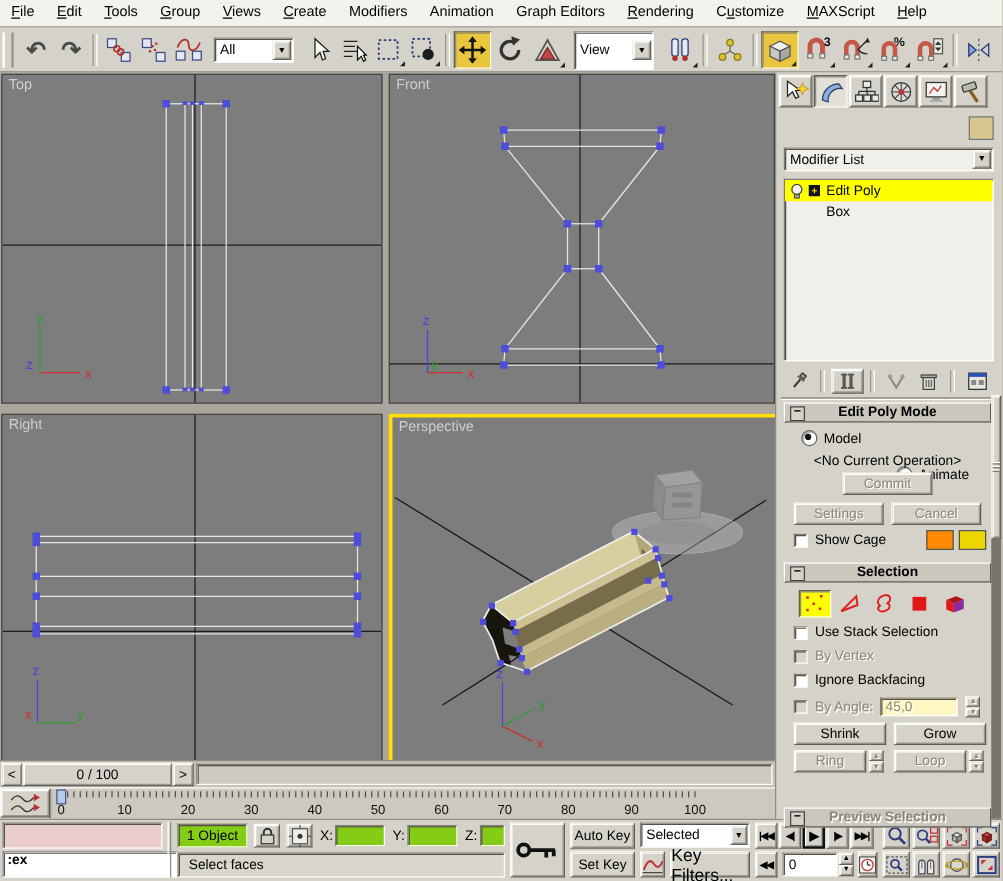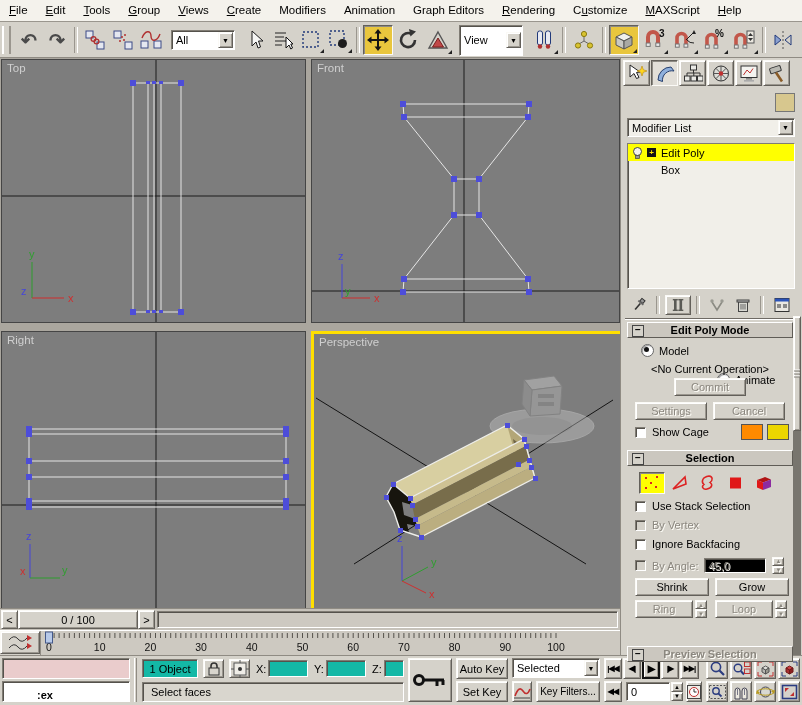--- a/index.html
+++ b/index.html
@@ -6,21 +6,21 @@
   body{width:802px;height:705px;position:relative;background:#d5d2ca;
        font-family:"Liberation Sans",sans-serif;font-size:11px;color:#000;overflow:hidden;}
   .abs{position:absolute;box-sizing:border-box;}
   .btn{background:#d5d2ca;border:1px solid;border-color:#fbfaf6 #63605a #63605a #fbfaf6;
        box-shadow:inset 1px 1px 0 #fff,inset -1px -1px 0 #9b978f;
        display:flex;align-items:center;justify-content:center;box-sizing:border-box;}
   .press{border-color:#63605a #fbfaf6 #fbfaf6 #63605a;box-shadow:inset 1px 1px 0 #8d8a83;}
   .yellow{background:#e9c63d;}
   .sunk{border:1px solid;border-color:#807c74 #fff #fff #807c74;
         box-shadow:inset 1px 1px 0 #55524c;box-sizing:border-box;background:#fff;}
-  .fld{background:#14b8a6;}
+  .fld{background:#84cc16;}
   .dis{color:#8b877f;text-shadow:1px 1px 0 #fffef9;}
   .mi{display:inline-block;padding:4px 9px 3px 9px;cursor:default;font-size:11.5px;}
   .rh{background:#cbc7bf;border:1px solid;border-color:#fff #5f5c56 #5f5c56 #fff;
       font-weight:bold;text-align:center;height:16px;line-height:14px;position:absolute;box-sizing:border-box;}
   .rh .minus{position:absolute;left:4px;top:2px;width:10px;height:10px;border:1px solid #444;
       background:#d5d2ca;line-height:7px;text-align:center;font-size:10px;font-weight:bold;}
   .cb{width:11px;height:11px;display:inline-block;}
   .radio{width:11px;height:11px;border-radius:50%;background:#fff;border:1px solid #666;
          box-shadow:inset 1px 1px 1px #999;display:inline-block;}
   .radio.on::after{content:"";display:block;width:5px;height:5px;margin:2px;border-radius:50%;background:#111;}
@@ -532,21 +532,21 @@
         <line x1="509.9" y1="2" x2="509.9" y2="7" stroke="#55524c"></line>
         <line x1="515.0" y1="2" x2="515.0" y2="7" stroke="#55524c"></line>
         <text x="515.0" y="20" font-size="10.5" text-anchor="middle" fill="#111" font-family="Liberation Sans,sans-serif">100</text>
         <rect x="4.5" y="1" width="7" height="11" fill="#b7c9e8" stroke="#44598a"></rect>
       </svg>
     </div>
 </div>
 
 <div class="abs" id="statusbar" style="left:0;top:655px;width:802px;height:50px;background:#d5d2ca;border-top:1px solid #8f8b83;">
   <div class="abs sunk" style="left:2px;top:2px;width:128px;height:21px;background:#eacccc;"></div>
-  <div class="abs sunk" style="left:2px;top:25px;width:128px;height:21px;display:flex;align-items:flex-end;padding-left:31px;">
+  <div class="abs sunk" style="left:2px;top:25px;width:140px;height:21px;display:flex;align-items:flex-start;">
     <span style="font-weight:bold;padding-left:3px;">:ex</span>
     </div>
   <div class="abs" style="left:134px;top:2px;width:3px;height:44px;border-left:1px solid #fff;border-right:1px solid #8f8b83;"></div>
 
   <div class="abs sunk fld" style="left:142px;top:3px;width:56px;height:19px;display:flex;align-items:center;justify-content:center;">
     <span>1 Object</span>
     </div>
   <div class="abs btn" style="left:203px;top:3px;width:21px;height:19px;">
     <svg width="18" height="17">
         <rect x="4" y="8" width="10" height="7" fill="#d8d5cd" stroke="#333"></rect>
@@ -596,21 +596,21 @@
   <div class="abs sunk" style="left:512px;top:2px;width:88px;height:20px;display:flex;align-items:center;">
     <span style="padding-left:4px;flex:1;">Selected</span>
     <span class="btn" style="width:14px;height:16px;font-size:7px;margin-right:1px;">▼</span>
     </div>
   <div class="abs btn" style="left:512px;top:25px;width:20px;height:21px;">
     <svg width="18" height="16">
         <path d="M2,12 Q6,1 10,7 T17,5" fill="none" stroke="#c03030" stroke-width="1.6"></path>
         <line x1="1" y1="14" x2="17" y2="14" stroke="#444"></line>
       </svg>
     </div>
-  <div class="abs btn" style="left:536px;top:25px;width:64px;height:21px;font-size:10px;">
+  <div class="abs btn" style="left:536px;top:25px;width:64px;height:21px;font-size:14px;">
     <span>Key Filters...</span>
     </div>
 
   <div class="abs btn media" style="left:604px;top:2px;width:18px;height:21px;">|◀◀</div>
   <div class="abs btn media" style="left:623px;top:2px;width:18px;height:21px;">◀|</div>
   <div class="abs btn media" style="left:642px;top:2px;width:18px;height:21px;border:2px solid #111;font-size:10px;">▶</div>
   <div class="abs btn media" style="left:661px;top:2px;width:18px;height:21px;">|▶</div>
   <div class="abs btn media" style="left:680px;top:2px;width:19px;height:21px;">▶▶|</div>
 
   <div class="abs btn media" style="left:604px;top:25px;width:18px;height:21px;">◀◀</div>
@@ -918,21 +918,21 @@
     <span class="cb sunk" style="background:#d5d2ca;"></span>
     <span class="dis">By Vertex</span>
     </div>
   <div class="abs" style="left:14px;top:480px;display:flex;align-items:center;gap:6px;">
     <span class="cb sunk"></span>
     <span>Ignore Backfacing</span>
     </div>
   <div class="abs" style="left:14px;top:499px;display:flex;align-items:center;gap:6px;">
     <span class="cb sunk" style="background:#d5d2ca;"></span>
     <span class="dis">By Angle:</span>
-    <span class="sunk dis" style="width:62px;height:15px;background:#000000;display:inline-block;padding-left:3px;line-height:15px;">45,0</span>
+    <span class="sunk dis" style="width:62px;height:15px;background:#fef9c3;display:inline-block;padding-left:3px;line-height:15px;">45,0</span>
     <span class="spin" style="height:17px;">
       <span class="btn dis">▲</span>
       <span class="btn dis">▼</span>
       </span>
     </div>
 
   <div class="abs btn" style="left:14px;top:520px;width:74px;height:18px;">
     <span>Shrink</span>
     </div>
   <div class="abs btn" style="left:94px;top:520px;width:74px;height:18px;">

